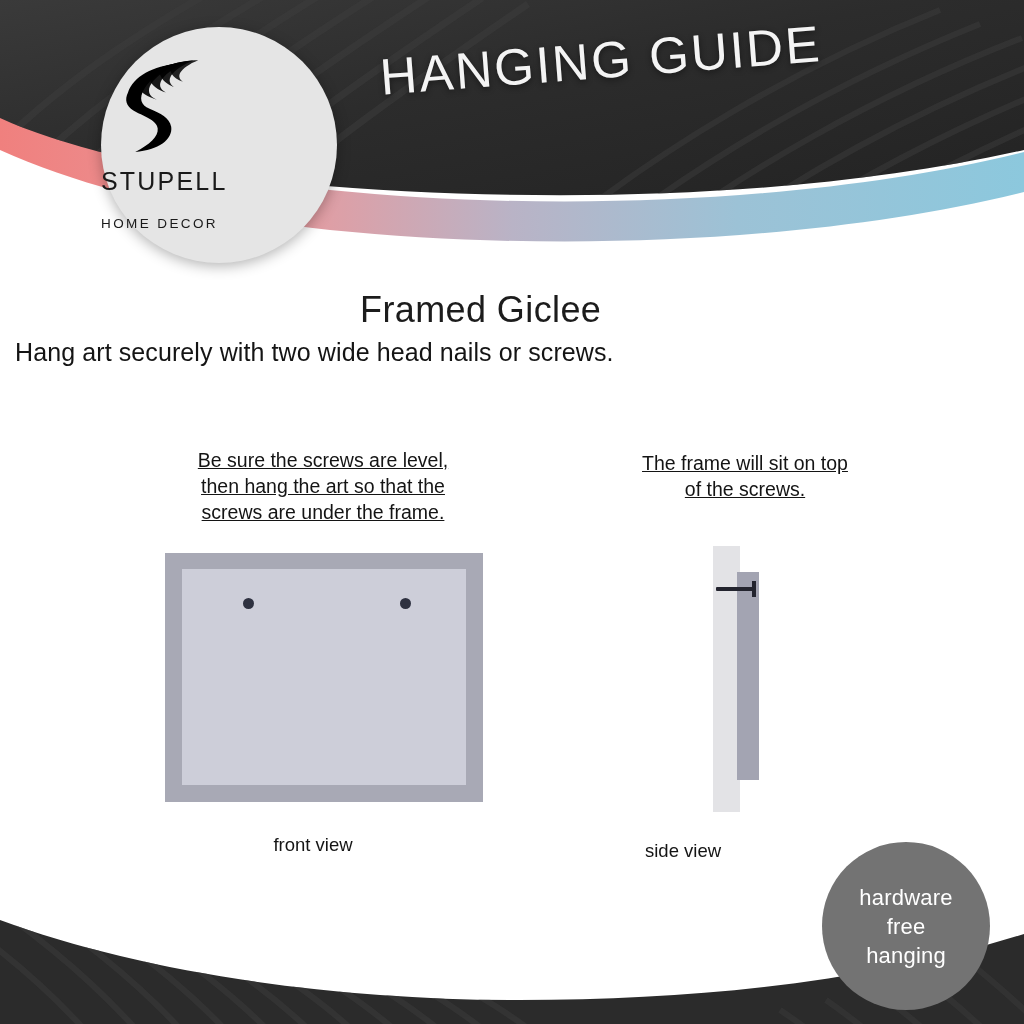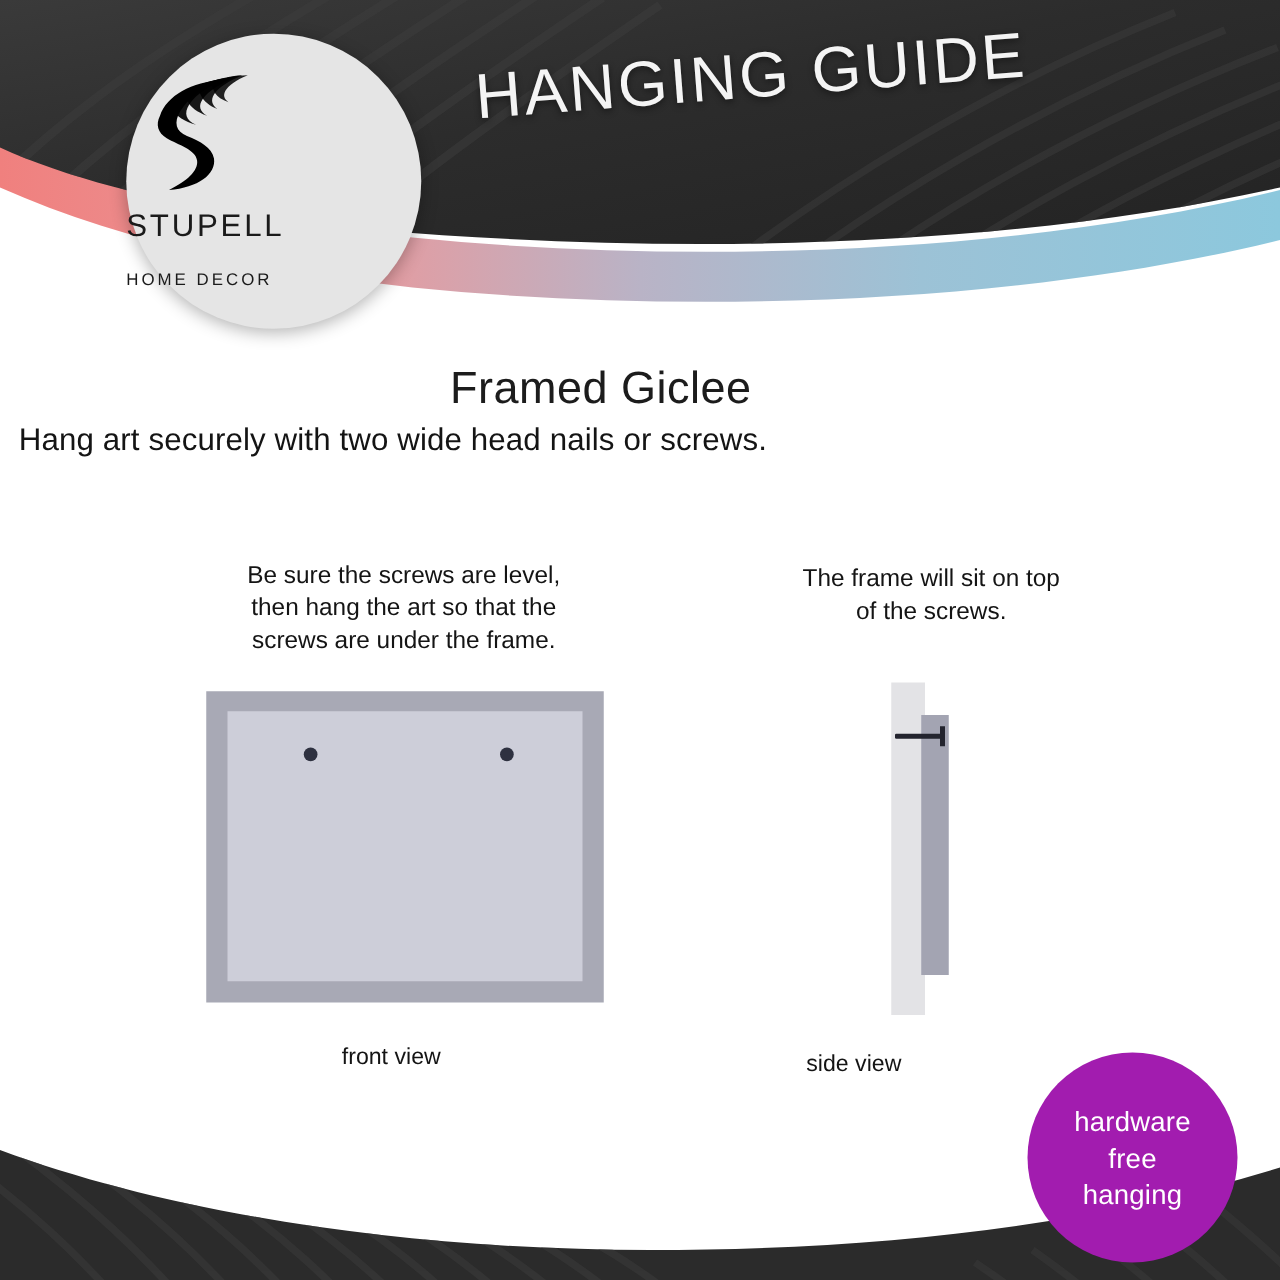--- a/index.html
+++ b/index.html
@@ -108,20 +108,21 @@
   }
 
   
   .caption {
     position: absolute;
     text-align: center;
     font-size: 19.5px;
     line-height: 26px;
     color: #141414;
     font-weight: 400;
+    text-decoration: underline;
   }
   #caption-front {
     left: 165px;
     top: 447px;
     width: 316px;
   }
   #caption-side {
     left: 600px;
     top: 450px;
     width: 290px;
@@ -216,21 +217,21 @@
   }
 
   
   #hardware-badge {
     position: absolute;
     left: 822px;
     top: 842px;
     width: 168px;
     height: 168px;
     border-radius: 50%;
-    background: #a21caf;
+    background: #737373;
     display: flex;
     flex-direction: column;
     align-items: center;
     justify-content: center;
     color: #ffffff;
     font-size: 22px;
     line-height: 29px;
     text-align: right;
     letter-spacing: 0.2px;
   }

